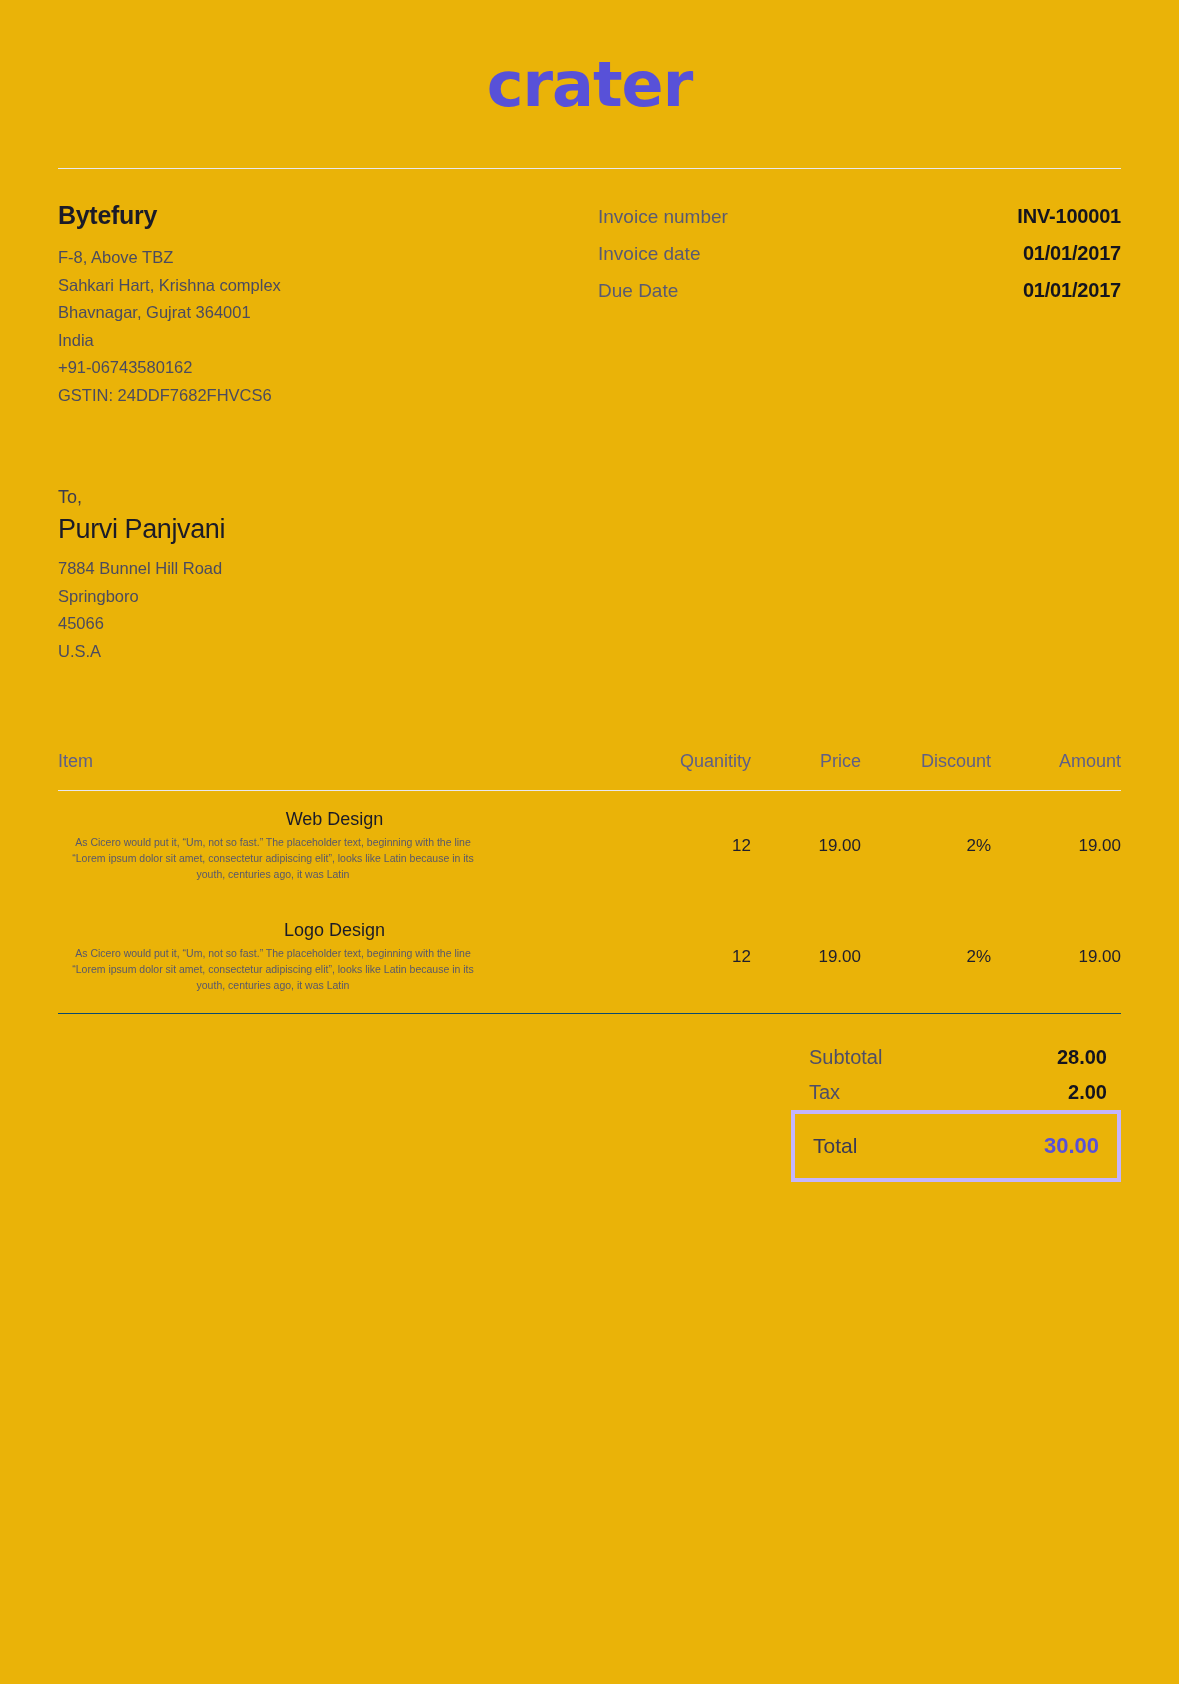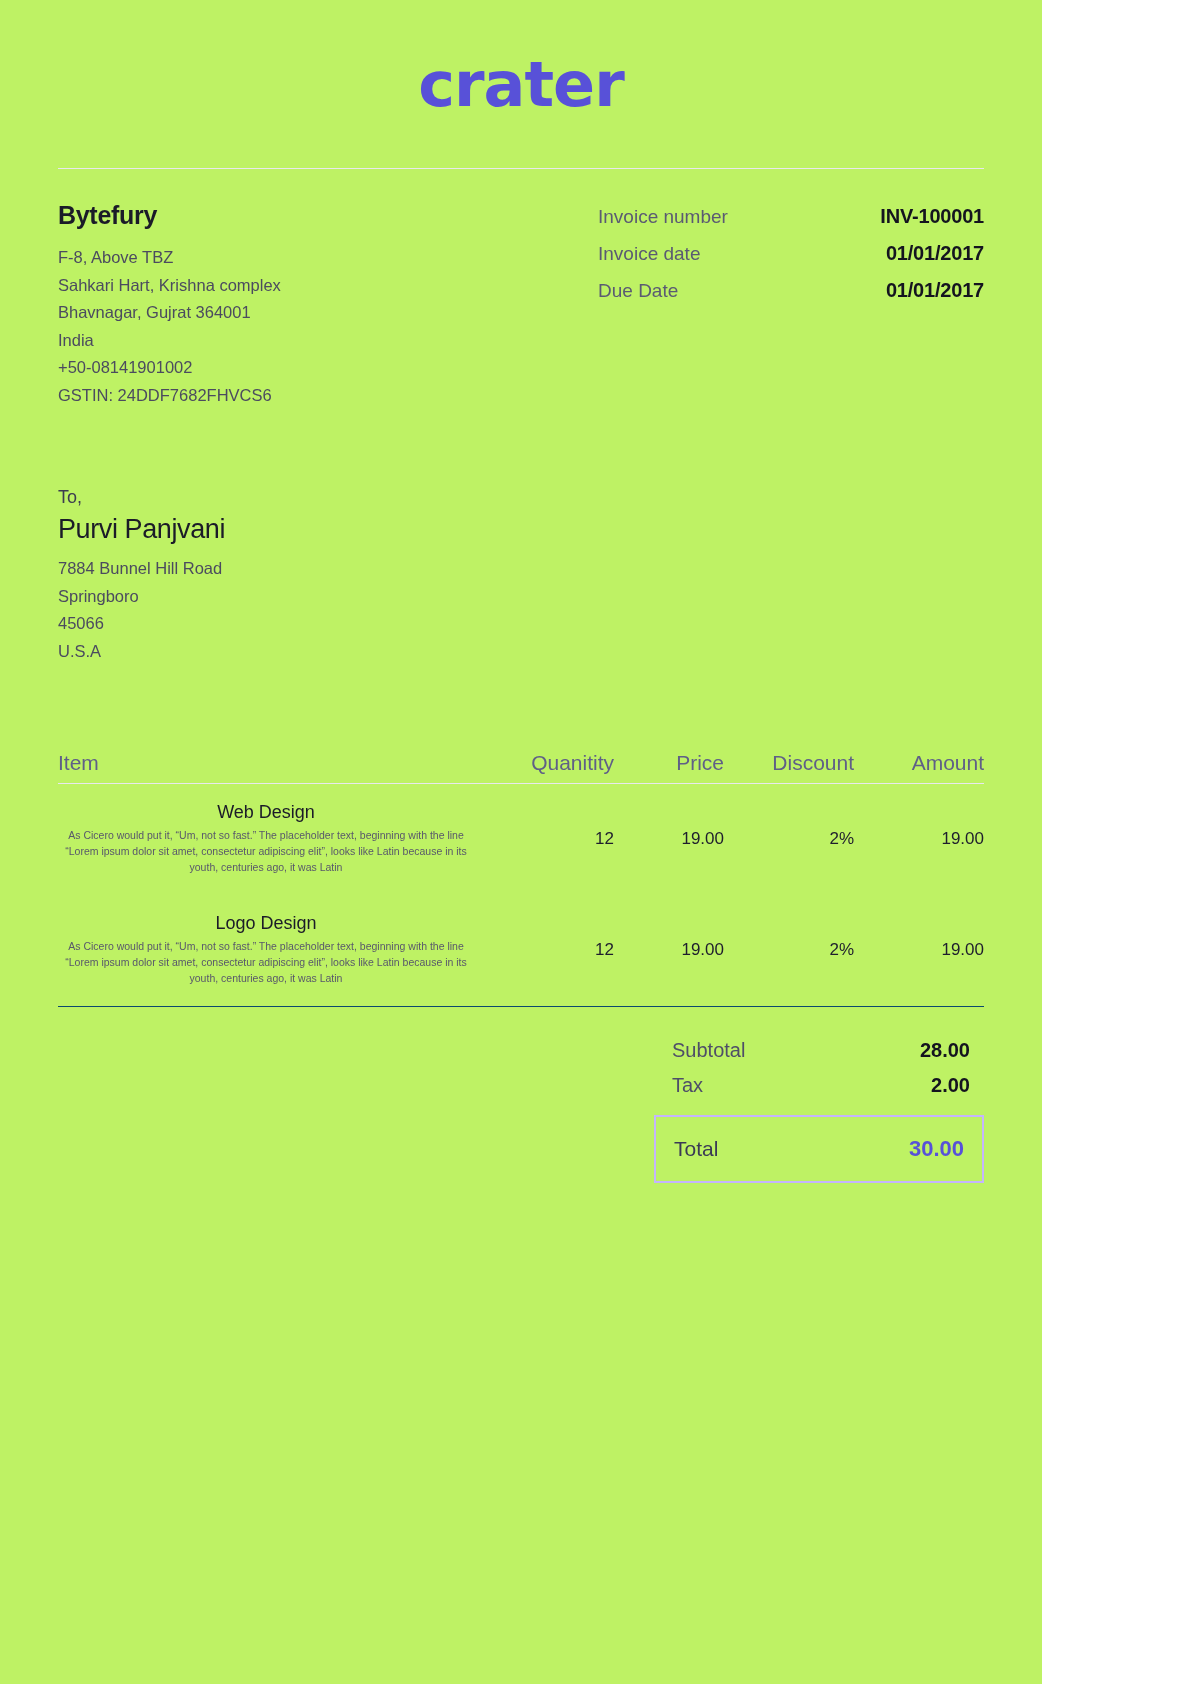--- a/index.html
+++ b/index.html
@@ -4,24 +4,24 @@
 <style>
   * { box-sizing: border-box; margin: 0; padding: 0; }
   html, body {
     width: 1190px;
     height: 1684px;
     background: #ffffff;
     font-family: "Liberation Sans", sans-serif;
     color: #2f2f41;
   }
   .page {
-    width: 1042px;
+    width: 1179px;
     height: 1684px;
     position: relative;
-    background: #bef264;
+    background: #eab308;
     padding: 0 58px;
   }
 
   
   .logo-wrap {
     height: 168px;
     display: flex;
     align-items: center;
     justify-content: center;
   }
@@ -104,24 +104,24 @@
     color: #4b4b5f;
   }
 
   
   .items {
     margin-top: 86px;
     width: 100%;
     border-collapse: collapse;
   }
   .items thead th {
-    font-size: 21px;
+    font-size: 18px;
     font-weight: 400;
     color: #5f5f87;
-    padding: 0 0 8px 0;
+    padding: 0 0 18px 0;
     border-bottom: 1px solid #e8e8ef;
     text-align: right;
     white-space: nowrap;
   }
   .items thead th.col-item { text-align: left; }
   .items tbody td {
     padding: 18px 0 20px 0;
     vertical-align: middle;
     font-size: 17px;
     color: #1e1e2d;
@@ -166,22 +166,22 @@
   .totals-label {
     font-size: 20px;
     color: #4e4e68;
   }
   .totals-value {
     font-size: 20px;
     font-weight: 700;
     color: #14141f;
   }
   .total-box {
-    margin-top: 12px;
-    border: 2px solid #c4b5fd;
+    margin-top: 0;
+    border: 4px solid #c4b5fd;
     display: flex;
     justify-content: space-between;
     align-items: center;
     padding: 19px 18px;
   }
   .total-box .totals-label { font-size: 21px; color: #3a3a55; }
   .total-box .totals-value { font-size: 22px; color: #5851d8; font-weight: 700; }
 </style>
 </head>
 <body>
@@ -195,21 +195,21 @@
   <div class="divider-top"></div>
 
   <div class="header">
 
     <div class="from">
       <div class="company-name">Bytefury</div>
       <div class="addr-line">F-8, Above TBZ</div>
       <div class="addr-line">Sahkari Hart, Krishna complex</div>
       <div class="addr-line">Bhavnagar, Gujrat 364001</div>
       <div class="addr-line">India</div>
-      <div class="addr-line">+50-08141901002</div>
+      <div class="addr-line">+91-06743580162</div>
       <div class="addr-line">GSTIN: 24DDF7682FHVCS6</div>
     </div>
 
     <div class="meta">
       <div class="meta-row">
         <span class="meta-label">Invoice number</span>
         <span class="meta-value">INV-100001</span>
       </div>
       <div class="meta-row">
         <span class="meta-label">Invoice date</span>

